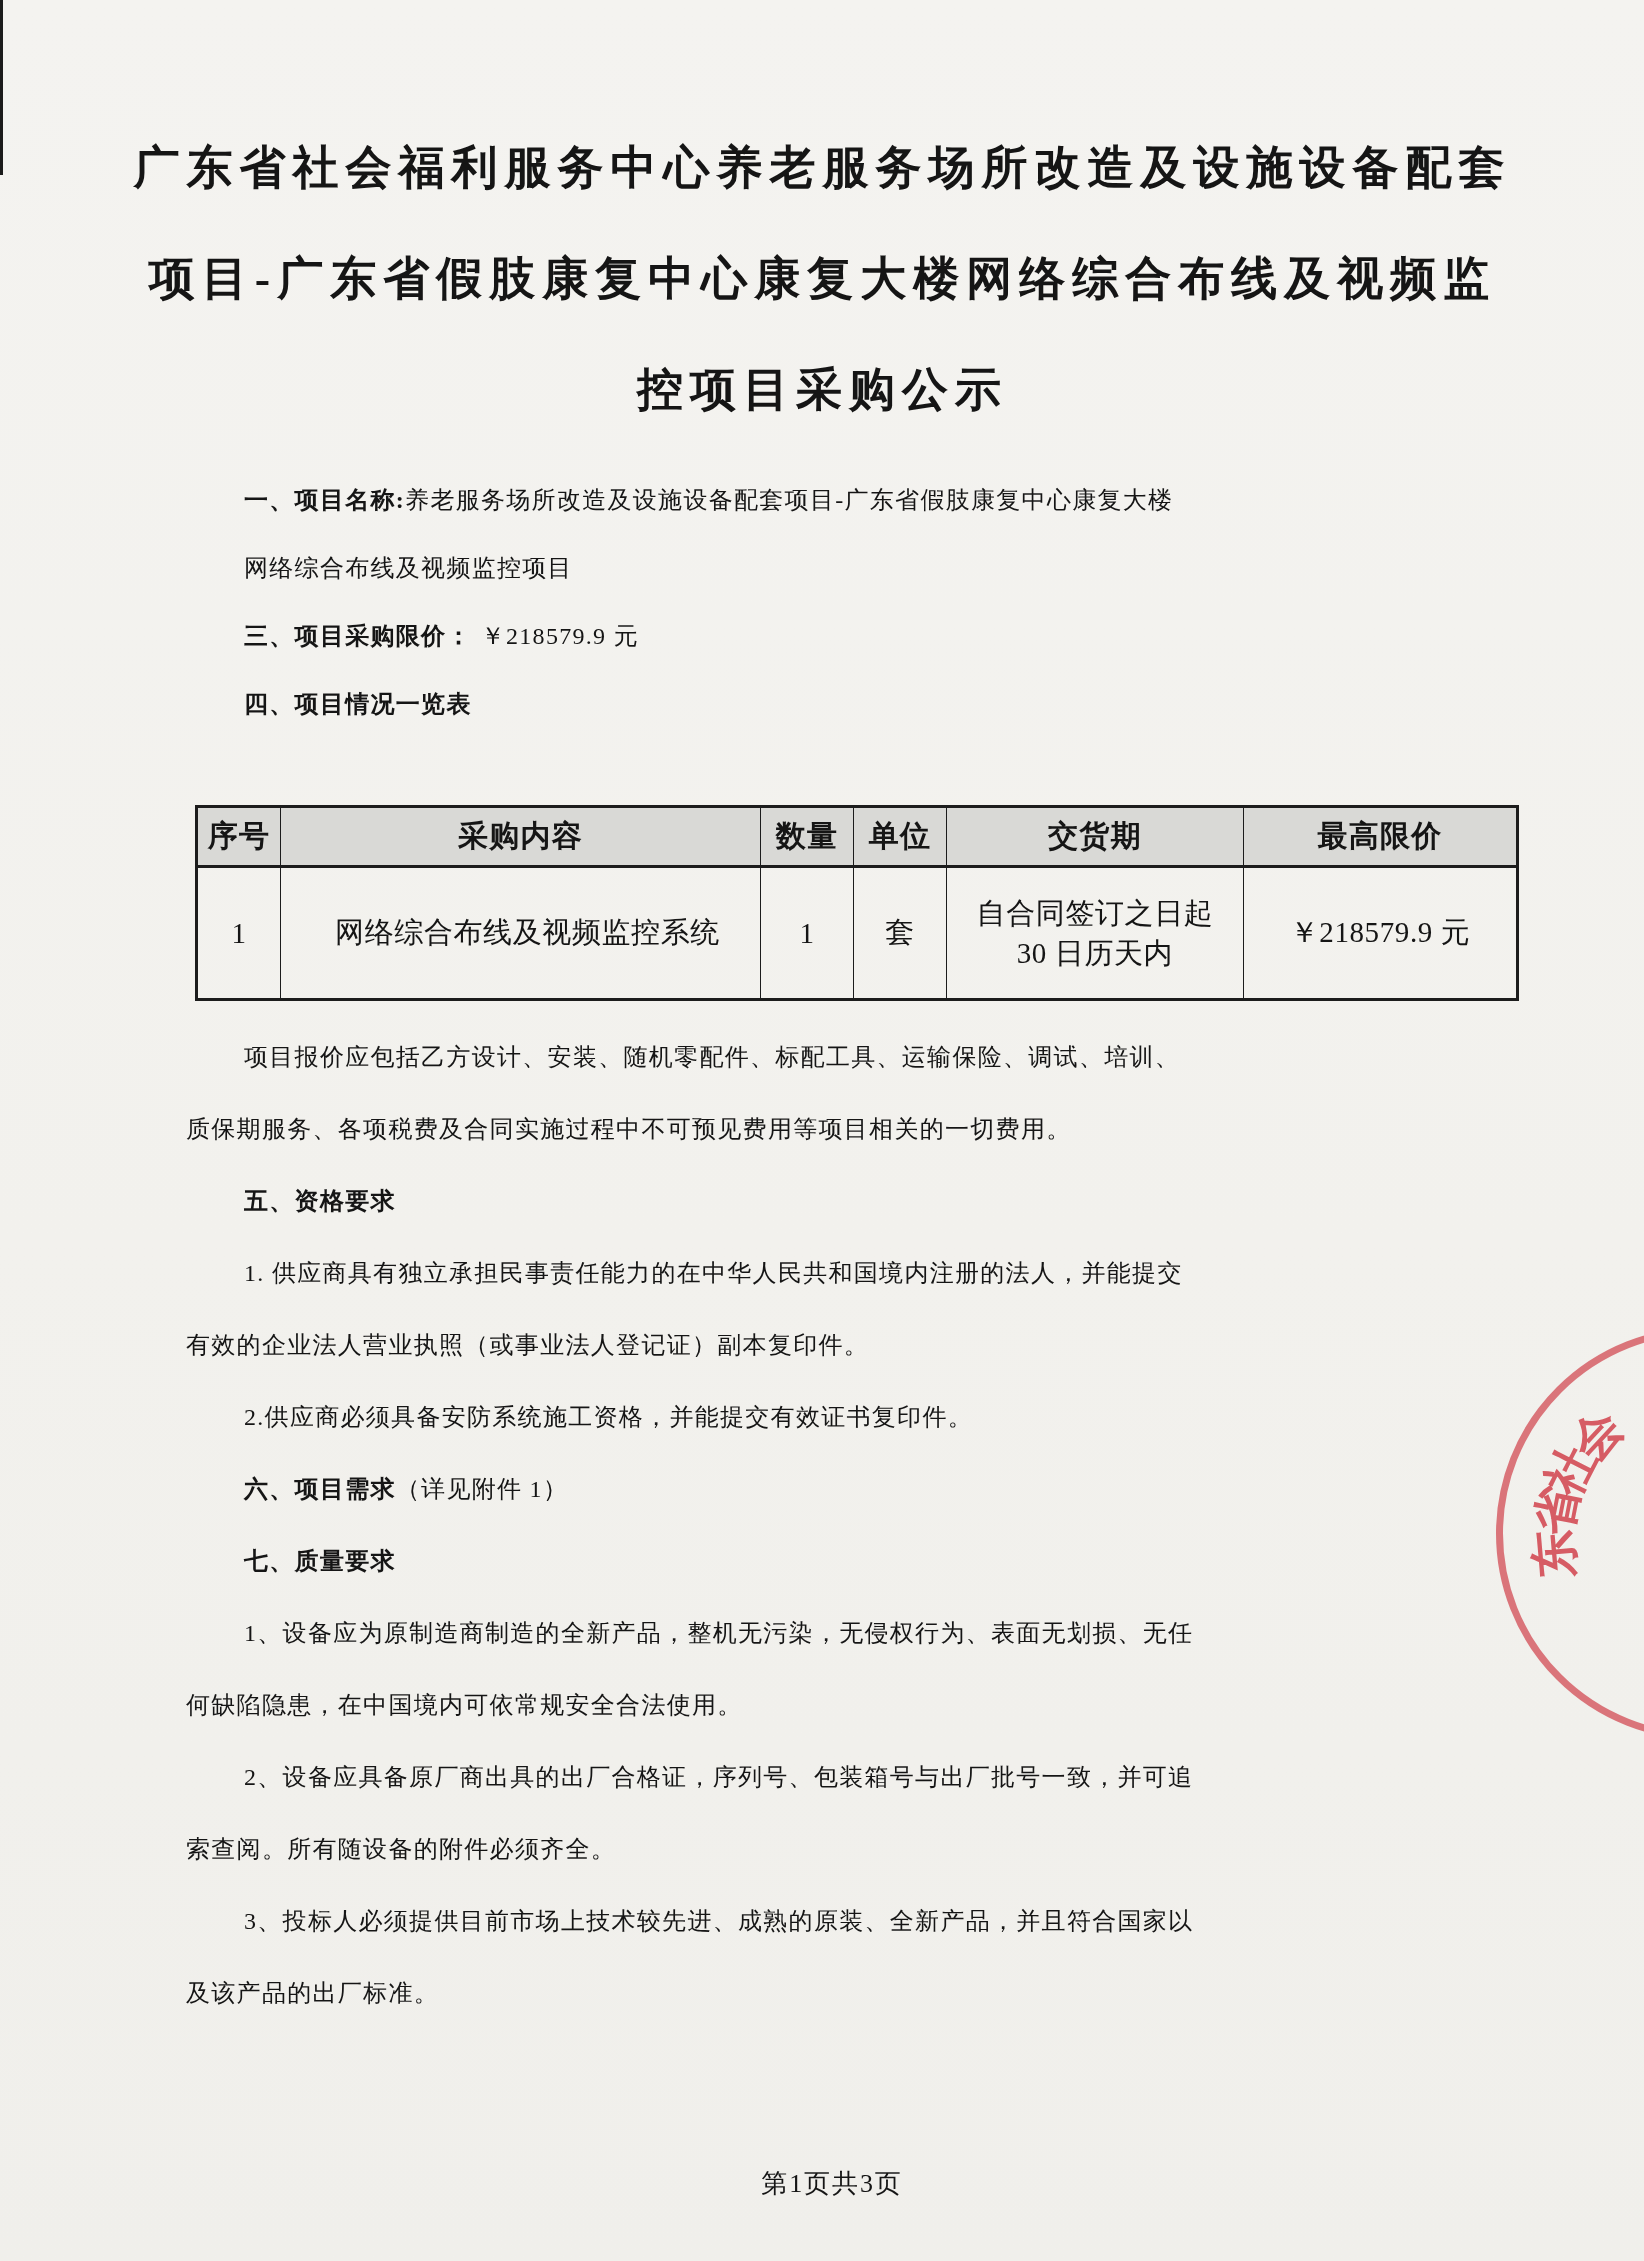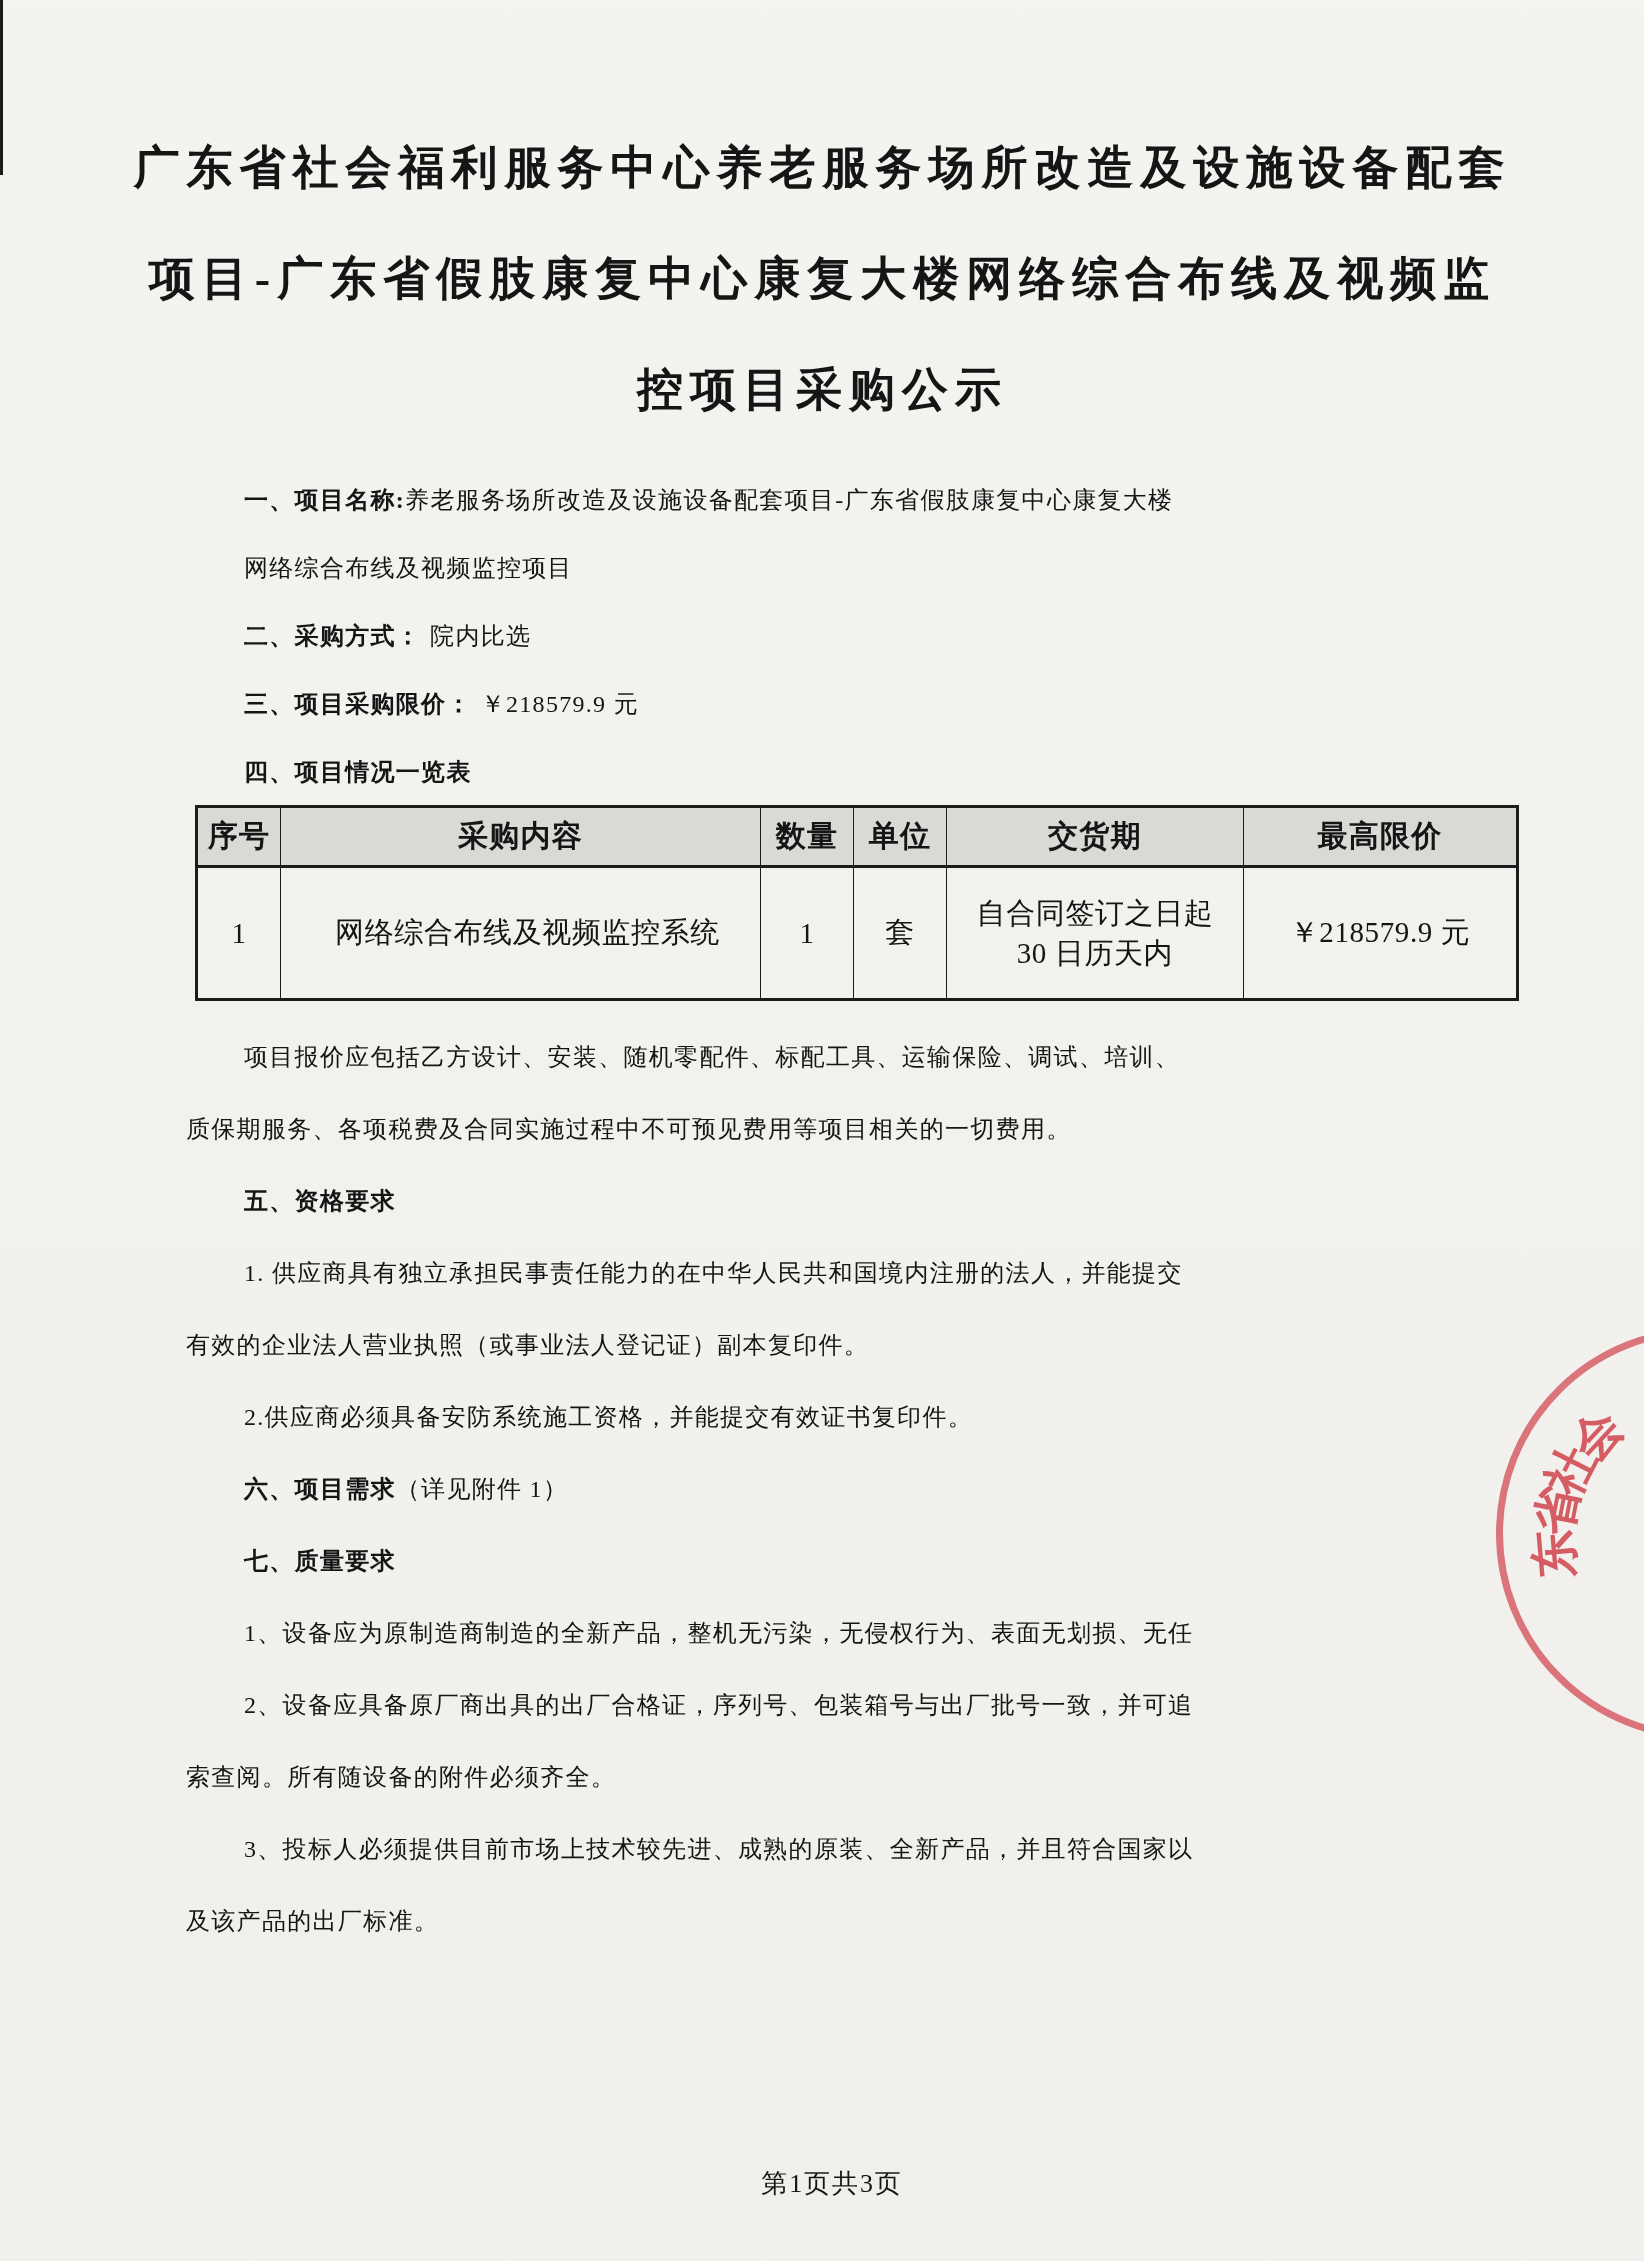--- a/index.html
+++ b/index.html
@@ -71,21 +71,20 @@
 
   <h1 class="title">
     <div class="title-line">广东省社会福利服务中心养老服务场所改造及设施设备配套</div>
     <div class="title-line">项目-广东省假肢康复中心康复大楼网络综合布线及视频监</div>
     <div class="title-line">控项目采购公示</div>
   </h1>
 
   <div class="col colA">
     <p class="ln ind"><span class="b">一、项目名称:</span><span>养老服务场所改造及设施设备配套项目-广东省假肢康复中心康复大楼</span></p>
     <p class="ln ind">网络综合布线及视频监控项目</p>
-    <p class="ln ind"><span class="b">二、采购方式：</span><span class="gap">院内比选</span></p>
     <p class="ln ind"><span class="b">三、项目采购限价：</span><span class="gap">￥218579.9 元</span></p>
     <p class="ln ind b">四、项目情况一览表</p>
   </div>
 
   <table class="overview">
     <colgroup>
       <col style="width:84px">
         <col style="width:480px">
         <col style="width:93px">
       <col style="width:93px">
@@ -120,20 +119,21 @@
   <div class="col colB">
     <p class="ln ind">项目报价应包括乙方设计、安装、随机零配件、标配工具、运输保险、调试、培训、</p>
     <p class="ln">质保期服务、各项税费及合同实施过程中不可预见费用等项目相关的一切费用。</p>
     <p class="ln ind b">五、资格要求</p>
     <p class="ln ind">1. 供应商具有独立承担民事责任能力的在中华人民共和国境内注册的法人，并能提交</p>
     <p class="ln">有效的企业法人营业执照（或事业法人登记证）副本复印件。</p>
     <p class="ln ind">2.供应商必须具备安防系统施工资格，并能提交有效证书复印件。</p>
     <p class="ln ind"><span class="b">六、项目需求</span><span>（详见附件 1）</span></p>
     <p class="ln ind b">七、质量要求</p>
     <p class="ln ind">1、设备应为原制造商制造的全新产品，整机无污染，无侵权行为、表面无划损、无任</p>
+    <p class="ln">何缺陷隐患，在中国境内可依常规安全合法使用。</p>
     <p class="ln ind">2、设备应具备原厂商出具的出厂合格证，序列号、包装箱号与出厂批号一致，并可追</p>
     <p class="ln">索查阅。所有随设备的附件必须齐全。</p>
     <p class="ln ind">3、投标人必须提供目前市场上技术较先进、成熟的原装、全新产品，并且符合国家以</p>
     <p class="ln">及该产品的出厂标准。</p>
   </div>
 
   <div class="footer">第1页共3页</div>
 
   <div class="stamp">
     <span class="stamp-char c0">会</span>

